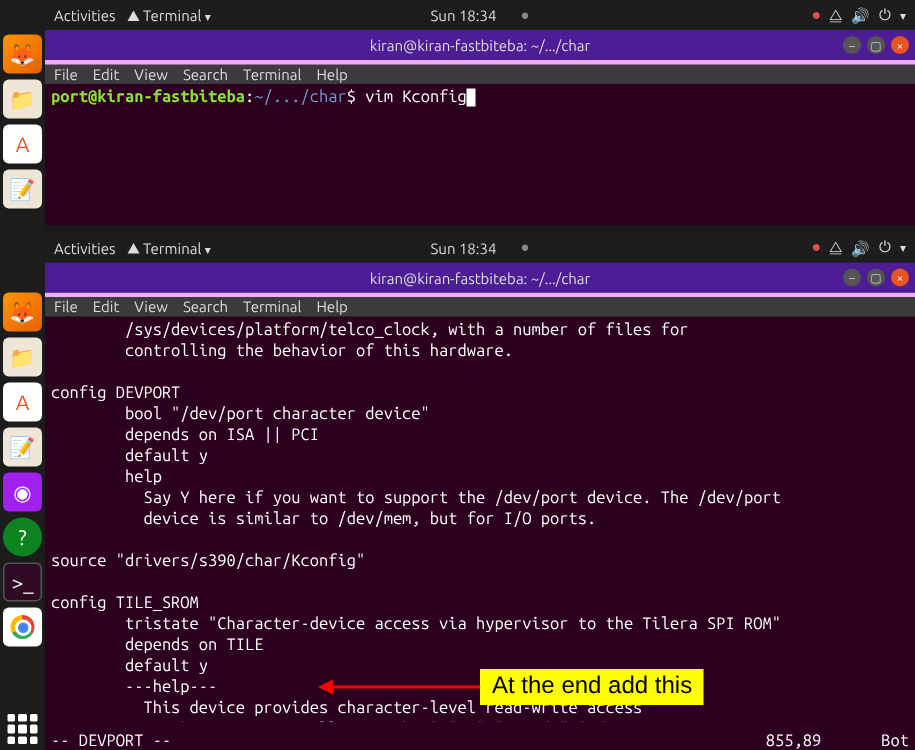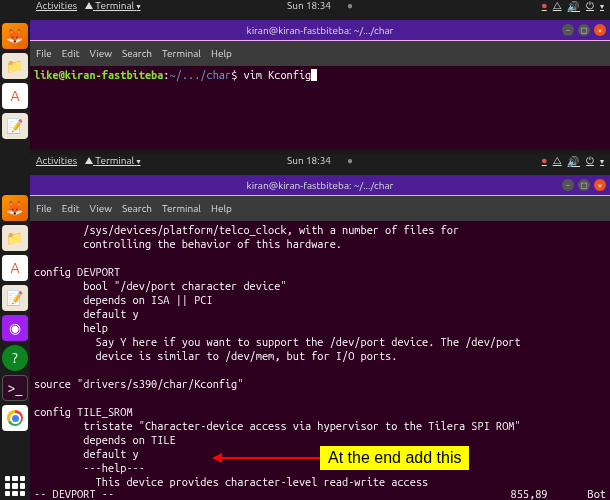--- a/index.html
+++ b/index.html
@@ -1,30 +1,30 @@
 <!DOCTYPE html>
 <html><head>
 <meta charset="utf-8">
 <style>
 * { margin: 0; padding: 0; box-sizing: border-box; }
 body { width: 610px; height: 500px; background: #1a1a1a; font-family: Ubuntu, sans-serif; overflow: hidden; position: relative; }
 .window { position: absolute; left: 30px; width: 580px; background: #2c001e; }
 .win1 { top: 0; height: 150px; }
 .win2 { top: 155px; height: 345px; }
-.topbar { height: 20px; background: #1d1d1d; display: flex; align-items: flex-start; color: #ddd; font-size: 10px; padding: 0 6px; position: relative; text-decoration: underline; }
+.topbar { height: 20px; background: #1d1d1d; display: flex; align-items: center; color: #ddd; font-size: 10px; padding: 0 6px; position: relative; }
 .topbar .left { display: flex; gap: 8px; }
 .topbar .center { position: absolute; left: 50%; transform: translateX(-50%); display: flex; align-items: center; gap: 16px; }
 .topbar .right { margin-left: auto; display: flex; gap: 6px; align-items: center; }
 .dropdown-arrow { font-size: 8px; }
 .tri { width: 0; height: 0; border-left: 4px solid transparent; border-right: 4px solid transparent; border-bottom: 7px solid #ddd; display: inline-block; }
 .titlebar { height: 20px; background: #4c1d95; display: flex; align-items: center; justify-content: center; color: #ddd; font-size: 10px; position: relative; }
 .titlebar .winbtns { position: absolute; right: 4px; display: flex; gap: 4px; }
 .winbtn { width: 12px; height: 12px; border-radius: 50%; background: #555; display: flex; align-items: center; justify-content: center; font-size: 8px; color: #ccc; cursor: pointer; }
 .winbtn.close { background: #e95420; color: #fff; }
-.menubar { height: 26px; background: #3b3b3b; display: flex; align-items: center; gap: 10px; padding: 0 6px; color: #ddd; font-size: 10px; border-top: 1px solid #f0abfc; }
+.menubar { height: 16px; background: #3b3b3b; display: flex; align-items: center; gap: 10px; padding: 0 6px; color: #ddd; font-size: 10px; border-top: 3px solid #f0abfc; }
 .menubar span { cursor: pointer; }
 .terminal { font-family: "Ubuntu Mono", monospace; font-size: 11px; line-height: 14px; color: #fff; padding: 2px 4px; white-space: pre; overflow: hidden; }
 .prompt-user { color: #8ae234; font-weight: bold; }
 .prompt-path { color: #729fcf; font-weight: normal; }
 .cursor { background: #fff; display: inline-block; width: 6px; height: 12px; vertical-align: text-bottom; }
 .launcher { position: absolute; left: 0; top: 0; width: 30px; height: 500px; background: rgba(40,40,40,0.2); display: flex; flex-direction: column; padding-top: 20px; }
 .launcher-section { display: flex; flex-direction: column; gap: 2px; padding: 2px; }
 .licon { width: 26px; height: 26px; border-radius: 4px; display: flex; align-items: center; justify-content: center; font-size: 14px; cursor: pointer; margin: 1px auto; }
 .firefox { background: linear-gradient(135deg,#ff9500,#e66000); color: #fff; }
 .files { background: #f0e6d8; color: #8b6f3e; }
@@ -104,21 +104,21 @@
     </div>
   </div>
   <div class="menubar">
     <span>File</span>
     <span>Edit</span>
     <span>View</span>
     <span>Search</span>
     <span>Terminal</span>
     <span>Help</span>
   </div>
-  <div class="terminal"><span class="prompt-user">like@kiran-fastbiteba</span><span>:</span><span class="prompt-path">~/.../char</span><span>$ </span><span>vim Kconfig</span><span class="cursor"></span></div>
+  <div class="terminal"><span class="prompt-user">port@kiran-fastbiteba</span><span>:</span><span class="prompt-path">~/.../char</span><span>$ </span><span>vim Kconfig</span><span class="cursor"></span></div>
 </div>
 
 <div class="window win2">
   <div class="topbar">
     <div class="left">
       <span>Activities</span>
       <span><span class="tri"></span> <span>Terminal</span> <span class="dropdown-arrow">▾</span></span>
     </div>
     <div class="center">
       <span>Sun 18:34</span>

